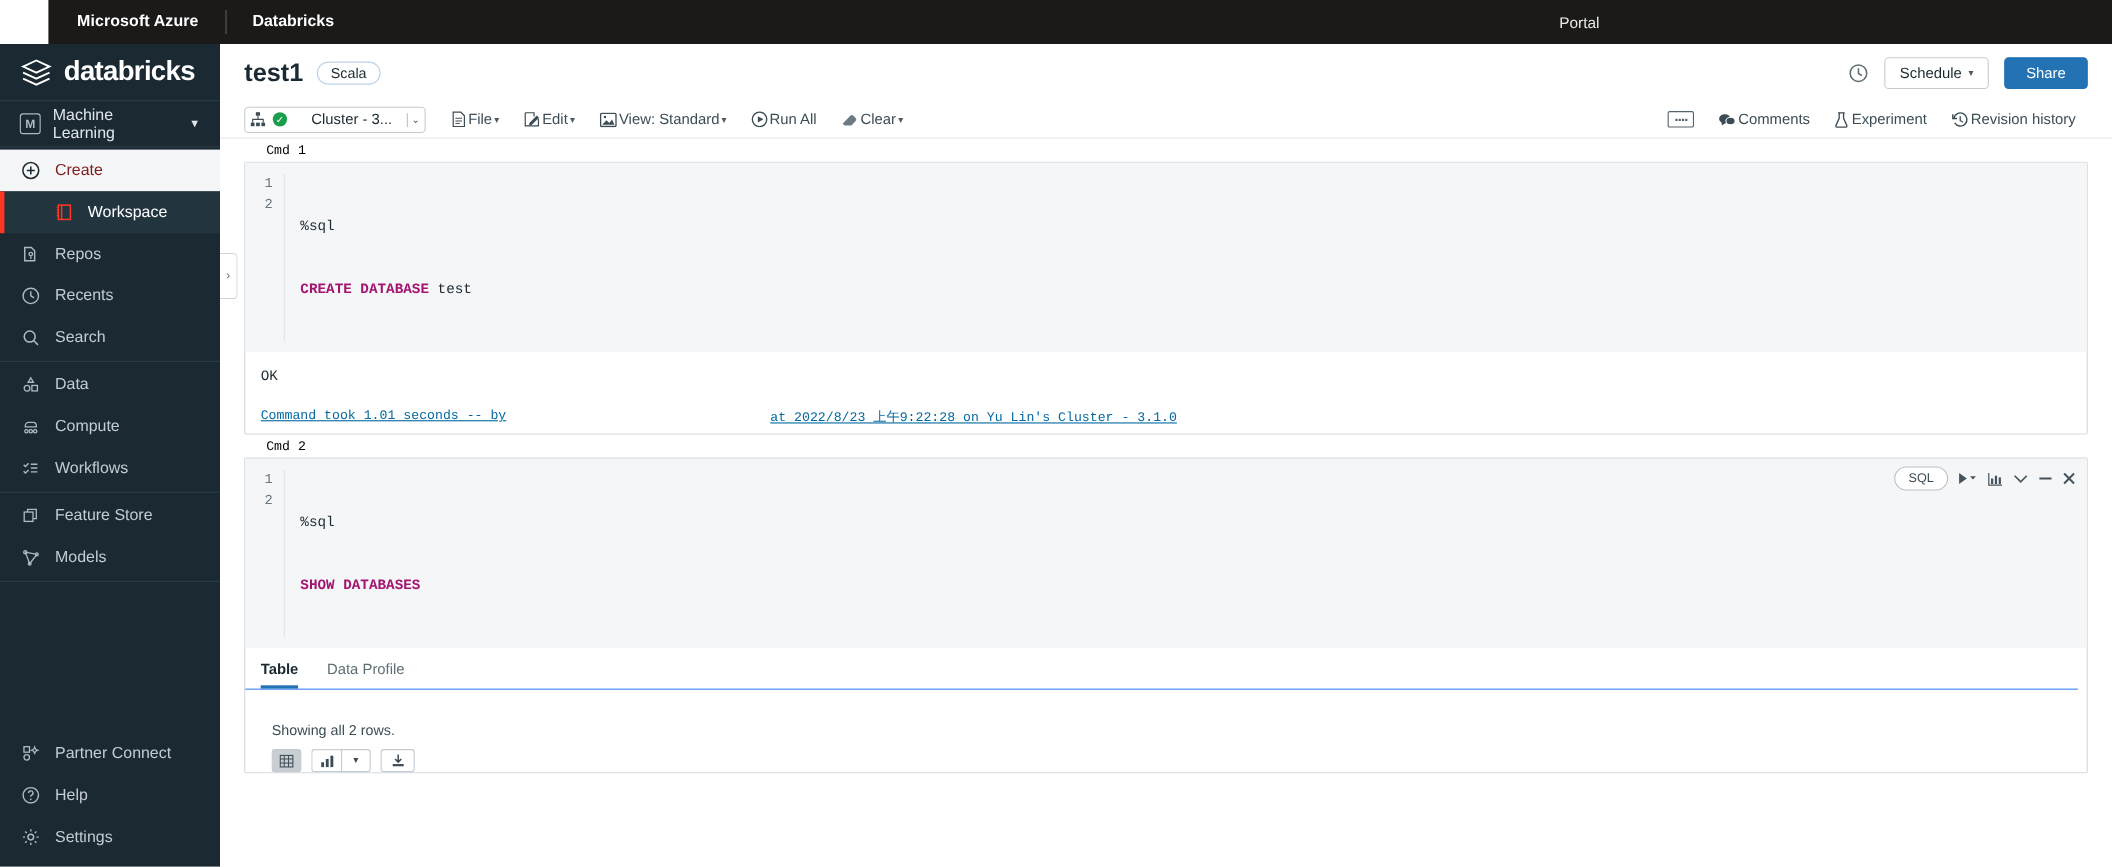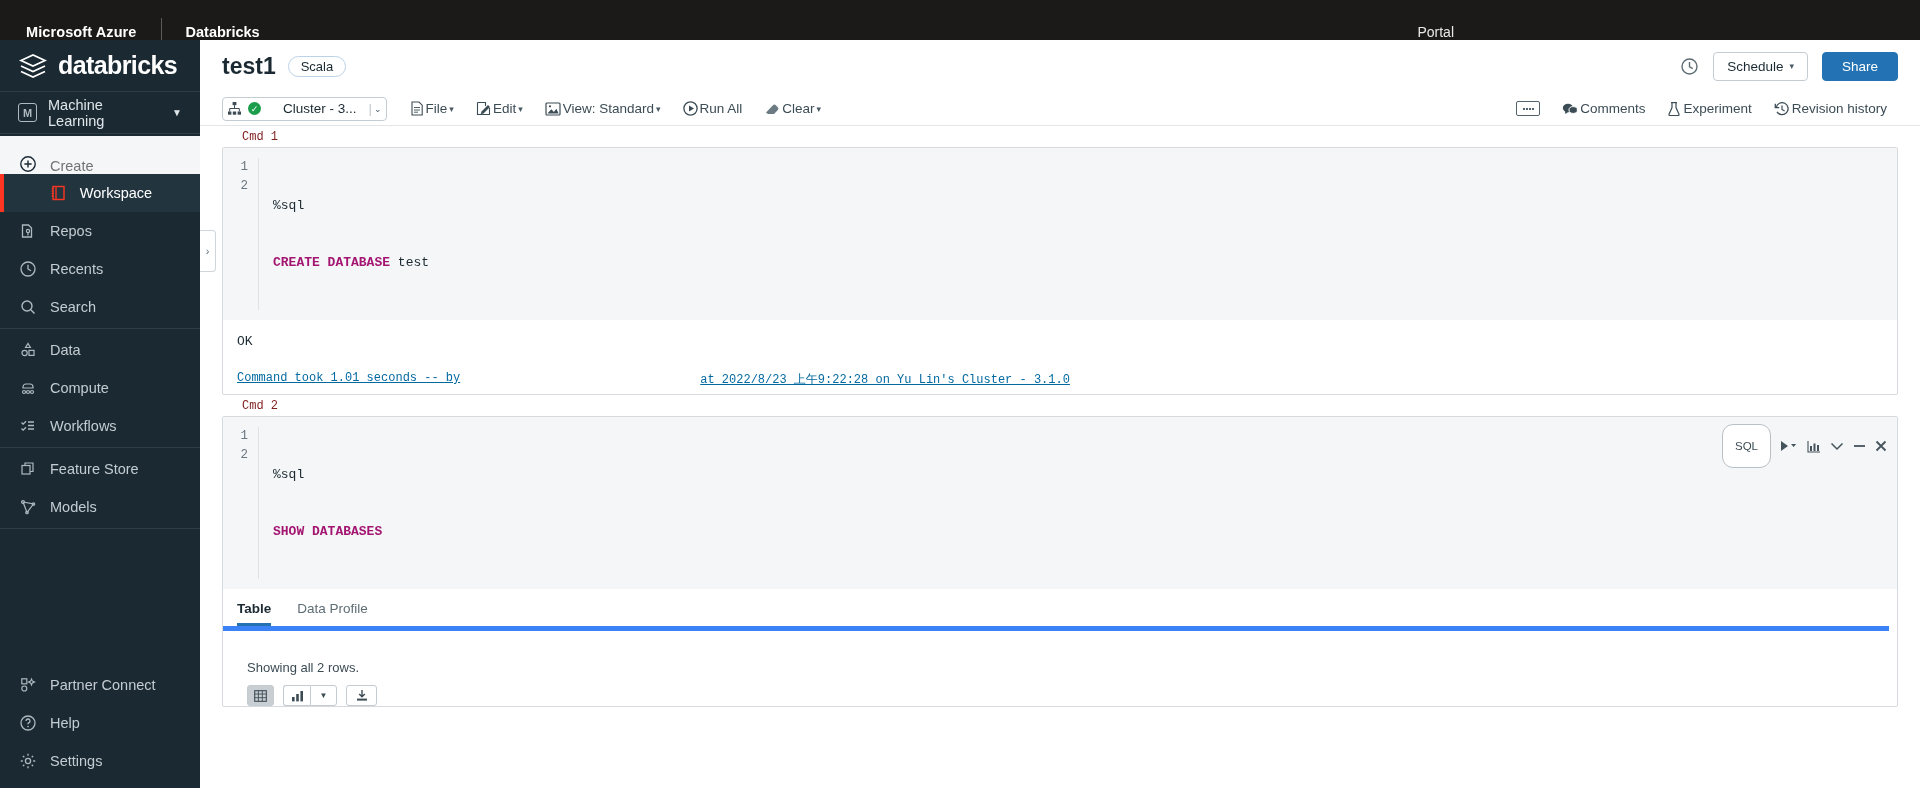--- a/index.html
+++ b/index.html
@@ -8,23 +8,24 @@
     background: #fff;
     font-family: "Liberation Sans", sans-serif;
     overflow: hidden;
   }
   body { display: flex; flex-direction: column; }
 
   
   .azure-bar {
     height: 40px; flex: 0 0 40px;
     background: #1b1a19; color: #fff;
-    display: flex; align-items: flex-end;
+    display: flex; align-items: center;
     font-size: 14.5px;
     padding: 0 26px;
+    margin-left: 44px;
   }
   .azure-bar .az-brand { font-weight: bold; letter-spacing: .1px; }
   .azure-bar .az-sep {
     width: 1px; height: 22px; background: #5a5a5a;
     margin: 0 24px;
   }
   .azure-bar .az-product { font-weight: bold; }
   .azure-bar .az-right { margin-left: auto; font-size: 14px; color: #e8e8e8; padding-right: 440px; }
 
   
@@ -60,21 +61,21 @@
   }
 
   .nav-group { border-bottom: 1px solid #2c3d46; padding: 2px 0; }
   .nav-item {
     height: 38px; display: flex; align-items: center;
     padding: 0 18px; gap: 12px;
     font-size: 14.5px; color: #c3ccd2;
     position: relative; cursor: pointer;
   }
   .nav-item .ico { width: 20px; height: 20px; flex: 0 0 20px; display: flex; align-items: center; justify-content: center; }
-  .nav-item.create { background: #f5f6f7; color: #737373; font-weight: normal; align-items: flex-end; }
+  .nav-item.create { background: #f5f6f7; color: #7f1d1d; font-weight: normal; }
   .nav-item.active {
     background: #22343e; color: #fff; justify-content: center;
   }
   .nav-item.active::before {
     content: ""; position: absolute; left: 0; top: 0; bottom: 0;
     width: 4px; background: #ff3621;
   }
   .spacer { flex: 1; }
   .bottom-group { padding-bottom: 8px; }
 
@@ -137,21 +138,21 @@
   .tb-right { margin-left: auto; display: flex; align-items: center; }
   .kbd-icon {
     width: 24px; height: 15px; border: 1.5px solid #54636b; border-radius: 2px;
     display: flex; align-items: center; justify-content: center; gap: 1px;
   }
   .kbd-icon i { width: 2px; height: 2px; background: #54636b; display: block; }
 
   
   .nb-body { flex: 1; overflow: hidden; padding: 0 22px; }
 
-  .cmd-label { font-size: 12px; color: #7f1d1d; font-family: "Liberation Mono", monospace; padding: 4px 0 3px 20px; }
+  .cmd-label { font-size: 12px; color: #000000; font-family: "Liberation Mono", monospace; padding: 4px 0 3px 20px; }
 
   .cell { border: 1px solid #d6dade; border-radius: 2px; background: #fff; position: relative; }
 
   .code-area { background: #f5f6f7; display: flex; padding: 10px 0 10px 0; position: relative; }
   .gutter {
     width: 36px; flex: 0 0 36px; text-align: right; padding-right: 10px;
     font-family: "Liberation Mono", monospace; font-size: 12.5px; color: #6a7680;
     line-height: 19px; border-right: 1px solid #dfe3e6;
   }
   .code-lines {
@@ -161,34 +162,34 @@
   }
   .kw { color: #a31571; font-weight: bold; }
 
   .cell-toolbar {
     position: absolute; right: 10px; top: 7px;
     display: flex; align-items: center; gap: 9px;
     font-size: 12px; color: #44535c;
   }
   .lang-pill {
     border: 1px solid #b9c1c6; border-radius: 11px;
-    padding: 15px 12px; font-size: 11.5px; color: #3c4c55; background: #fff;
+    padding: 4px 12px; font-size: 11.5px; color: #3c4c55; background: #fff;
   }
   .ct-ico { cursor: pointer; display: flex; align-items: center; }
 
   .cell-out { padding: 14px 0 10px 14px; }
   .out-ok { font-family: "Liberation Mono", monospace; font-size: 13px; color: #1b2a32; padding-left: 0; }
   .cmd-status {
     font-family: "Liberation Mono", monospace; font-size: 12px; color: #0369a1;
     display: flex; padding: 12px 0 6px 14px; text-decoration: underline;
   }
   .cmd-status .st-right { margin-left: 240px; }
 
   
-  .res-tabs { display: flex; gap: 26px; padding: 12px 0 0 14px; border-bottom: 5px solid #3b82f6; margin-right: 8px; }
+  .res-tabs { display: flex; gap: 26px; padding: 12px 0 0 14px; border-bottom: 1px solid #3b82f6; margin-right: 8px; }
   .res-tab { font-size: 13.5px; color: #5f6d75; padding-bottom: 7px; cursor: pointer; }
   .res-tab.sel { color: #1b2a32; font-weight: bold; border-bottom: 3px solid #2272b4; }
 
   .res-body { padding: 20px 0 0 18px; }
   table.result { border-collapse: collapse; font-size: 13px; color: #1b2a32; }
   table.result th, table.result td {
     border: 1px solid #dde1e4; height: 25px; padding: 0 9px; text-align: left;
   }
   table.result th { background: #fff; font-weight: bold; }
   table.result td.idx, table.result th.idx { width: 34px; text-align: center; font-weight: bold; background: #fff; }

